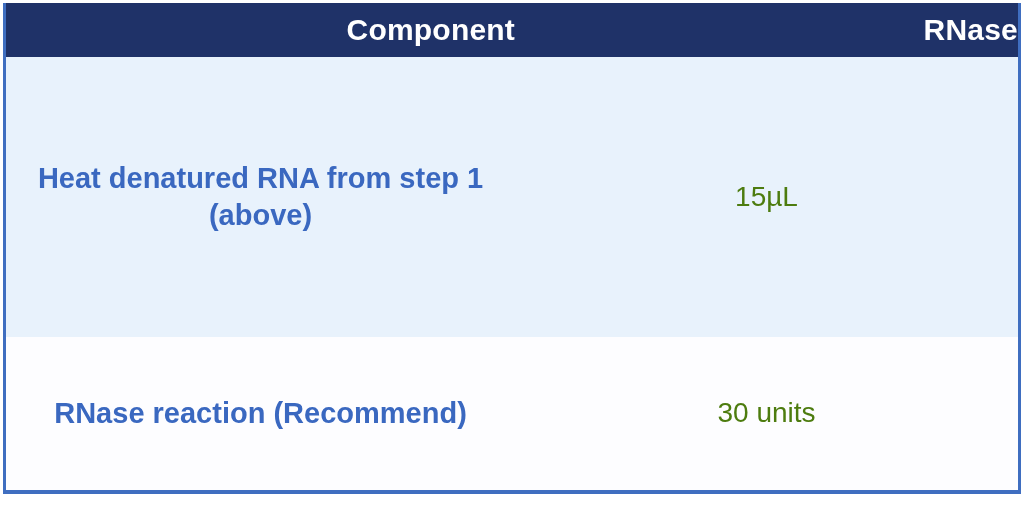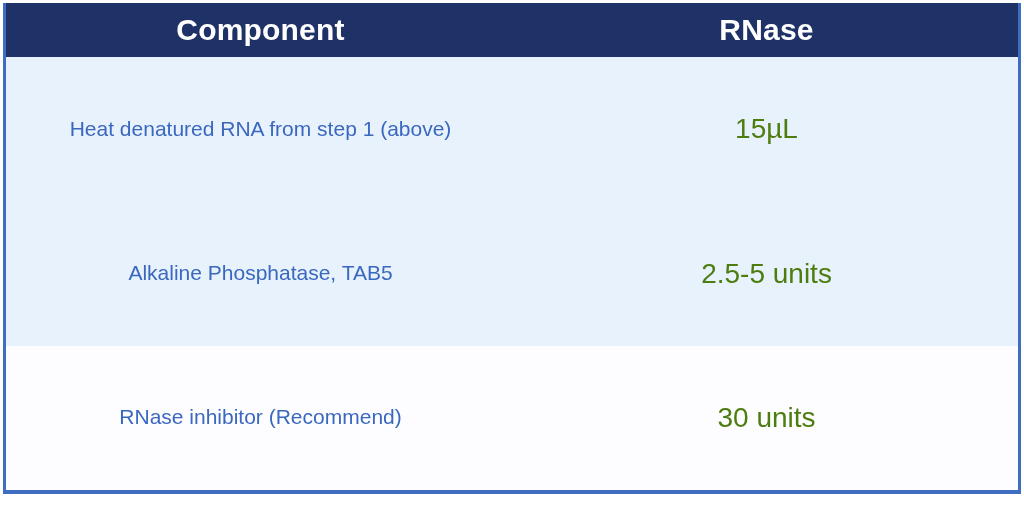--- a/index.html
+++ b/index.html
@@ -33,43 +33,43 @@
     border-collapse: collapse;
     table-layout: fixed;
   }
 
   table.protocol-table thead th {
     background: #1f3268;
     color: #ffffff;
     font-size: 30px;
     font-weight: bold;
     letter-spacing: 0.2px;
-    text-align: center;
+    text-align: right;
     height: 54px;
     padding: 0;
     border: none;
   }
 
   col.col-component { width: 50.3%; }
   col.col-amount    { width: 49.7%; }
 
   table.protocol-table tbody tr.row-odd  td { background: #e8f2fc; }
   table.protocol-table tbody tr.row-even td { background: #fdfdff; }
 
   table.protocol-table tbody td {
     border: none;
     padding: 4px 10px;
     vertical-align: middle;
     text-align: center;
   }
 
   td.cell-component {
     color: #3a68c0;
-    font-weight: normal;
-    font-size: 21px;
+    font-weight: bold;
+    font-size: 29px;
     line-height: 1.28;
     padding-left: 26px;
     padding-right: 26px;
   }
 
   td.cell-amount {
     color: #4d7c0f;
     font-weight: normal;
     font-size: 28px;
     line-height: 1.28;
@@ -90,23 +90,19 @@
       <tr>
         <th>Component</th>
         <th>RNase</th>
       </tr>
     </thead>
     <tbody>
       <tr class="row-odd">
         <td class="cell-component">Heat denatured RNA from step 1 (above)</td>
         <td class="cell-amount">15µL</td>
       </tr>
-      <tr class="row-odd">
-        <td class="cell-component">Alkaline Phosphatase, TAB5</td>
-        <td class="cell-amount">2.5-5 units</td>
-      </tr>
       <tr class="row-even">
-        <td class="cell-component">RNase inhibitor (Recommend)</td>
+        <td class="cell-component">RNase reaction (Recommend)</td>
         <td class="cell-amount">30 units</td>
       </tr>
     </tbody>
   </table>
 </div>
 
 </body></html>

